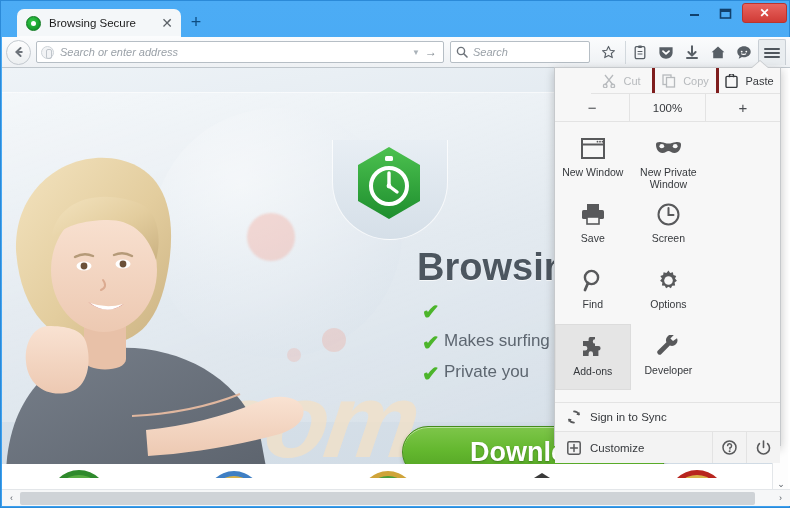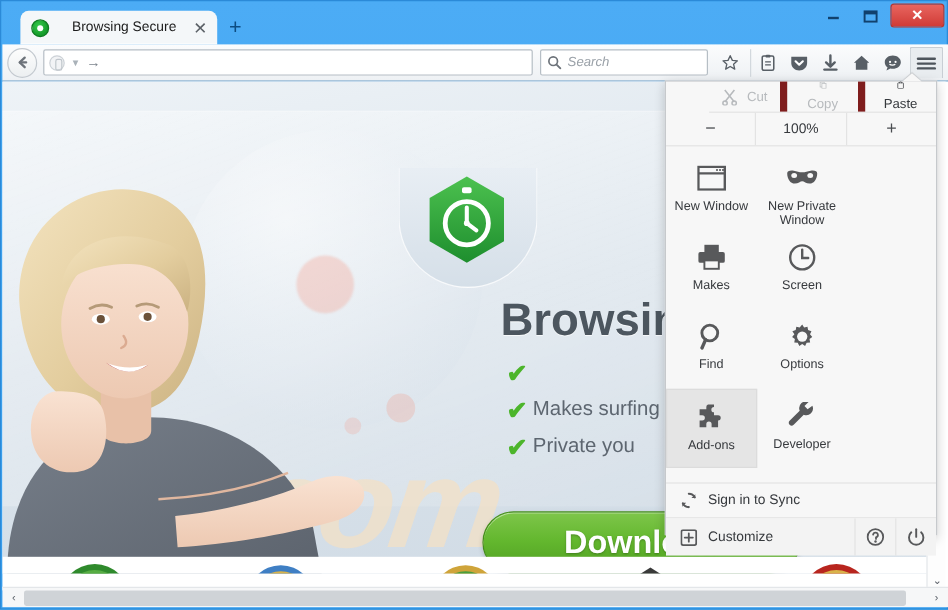--- a/index.html
+++ b/index.html
@@ -49,21 +49,21 @@
     width: 15px; height: 15px; border-radius: 50%;
     background: radial-gradient(circle at 40% 35%, #35c94a, #149a2a 70%);
     border: 1px solid #0e7a20; flex: none; position: relative;
   }
   .tab-favicon::after {
     content: ""; position: absolute; left: 4px; top: 4px;
     width: 5px; height: 5px; border-radius: 50%;
     background: #ffffff;
   }
   .tab-title {
-    flex: 1; margin-left: 19px; font-size: 11.5px; color: #1c1c1c;
+    flex: 1; margin-left: 8px; font-size: 11.5px; color: #1c1c1c;
     white-space: nowrap; overflow: hidden;
   }
   .tab-close {
     width: 16px; height: 16px; color: #5c6268; font-size: 14px;
     display: flex; align-items: center; justify-content: center;
     line-height: 1; flex: none;
   }
   .newtab {
     position: absolute; left: 184px; top: 3px; width: 22px; height: 22px;
     color: #0d4d82; font-size: 18px; line-height: 20px; text-align: center;
@@ -244,21 +244,21 @@
   }
   .clip-row {
     display: flex; height: 26px; align-items: stretch;
     border-bottom: 1px solid #e3e3e3;
     margin-left: 36px;
   }
   .clip-cell {
     flex: 1; display: flex; align-items: center; justify-content: center;
     gap: 7px; font-size: 11px; color: #36393d;
   }
-  .clip-cell + .clip-cell { border-left: 6px solid #7f1d1d; flex-direction: column; }
+  .clip-cell + .clip-cell { border-left: 3px solid #7f1d1d; }
   .clip-cell.disabled { color: #b7babd; }
   .zoom-row {
     display: flex; height: 28px; border-bottom: 1px solid #e3e3e3;
   }
   .zoom-cell {
     flex: 1; display: flex; align-items: center; justify-content: center;
     font-size: 11.5px; color: #36393d;
   }
   .zoom-cell + .zoom-cell { border-left: 1px solid #e3e3e3; }
   .zoom-cell.pm { font-size: 15px; color: #4a4d51; }
@@ -331,20 +331,21 @@
   <div class="navbar">
     <div class="back-btn">
       <svg width="14" height="14" viewBox="0 0 14 14">
         <path d="M8.6 3L4.4 7l4.2 4" fill="none" stroke="#6d737a" stroke-width="1.9" stroke-linecap="round" stroke-linejoin="round"></path>
         <path d="M4.6 7h5.2" stroke="#6d737a" stroke-width="1.9" stroke-linecap="round"></path>
       </svg>
     </div>
 
     <div class="urlbar">
       <div class="url-icon"></div>
+      <div class="url-text">Search or enter address</div>
       <div class="url-drop">▼</div>
       <div class="url-go">→</div>
     </div>
 
     <div class="searchbar">
       <svg width="12" height="12" viewBox="0 0 12 12">
         <circle cx="5" cy="5" r="3.6" fill="none" stroke="#6d737a" stroke-width="1.4"></circle>
         <path d="M7.8 7.8L11 11" stroke="#6d737a" stroke-width="1.6" stroke-linecap="round"></path>
       </svg>
       <span class="lbl">Search</span>
@@ -602,21 +603,21 @@
 
 
       <div class="gitem">
         <div class="gicon">
           <svg width="24" height="22" viewBox="0 0 24 22">
             <rect x="6" y="1" width="12" height="6" fill="#58595b"></rect>
             <rect x="1" y="7" width="22" height="9" rx="1.6" fill="#58595b"></rect>
             <rect x="6" y="14" width="12" height="7" fill="#f7f7f7" stroke="#58595b" stroke-width="1.6"></rect>
           </svg>
         </div>
-        <div class="glabel">Makes</div>
+        <div class="glabel">Save</div>
       </div>
 
       <div class="gitem">
         <div class="gicon">
           <svg width="23" height="23" viewBox="0 0 23 23">
             <circle cx="11.5" cy="11.5" r="10" fill="none" stroke="#58595b" stroke-width="2"></circle>
             <path d="M11.5 5v7h5" stroke="#58595b" stroke-width="2" fill="none" stroke-linecap="round"></path>
           </svg>
         </div>
         <div class="glabel">Screen</div>

